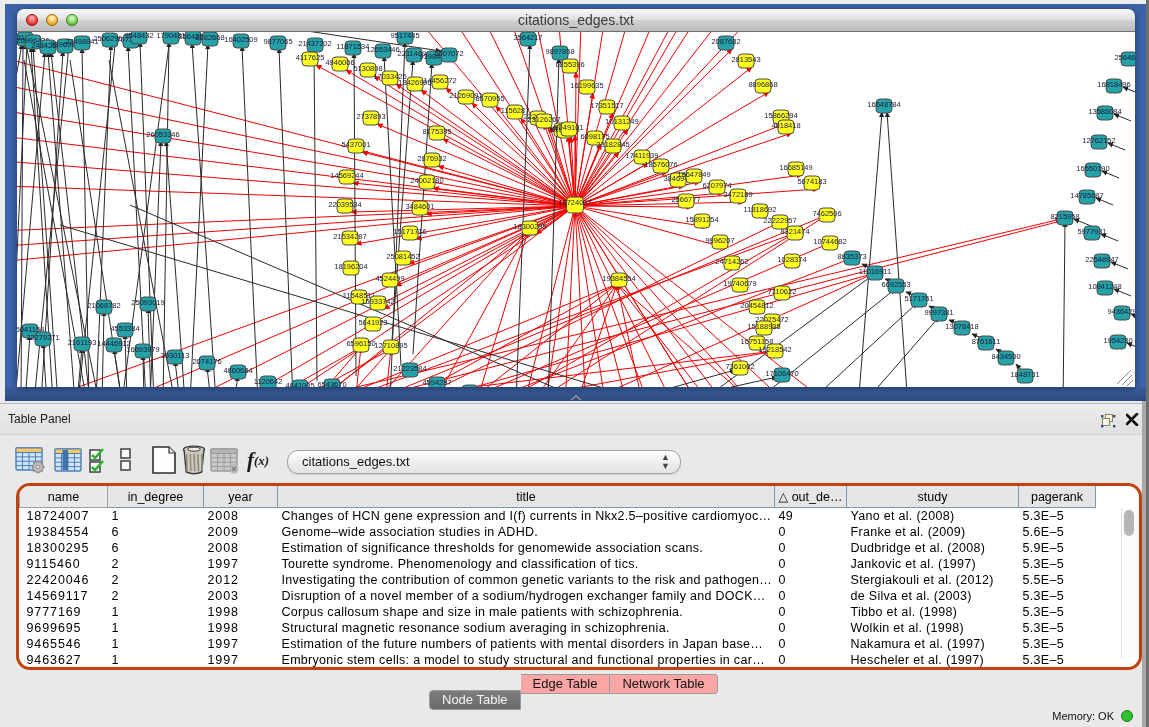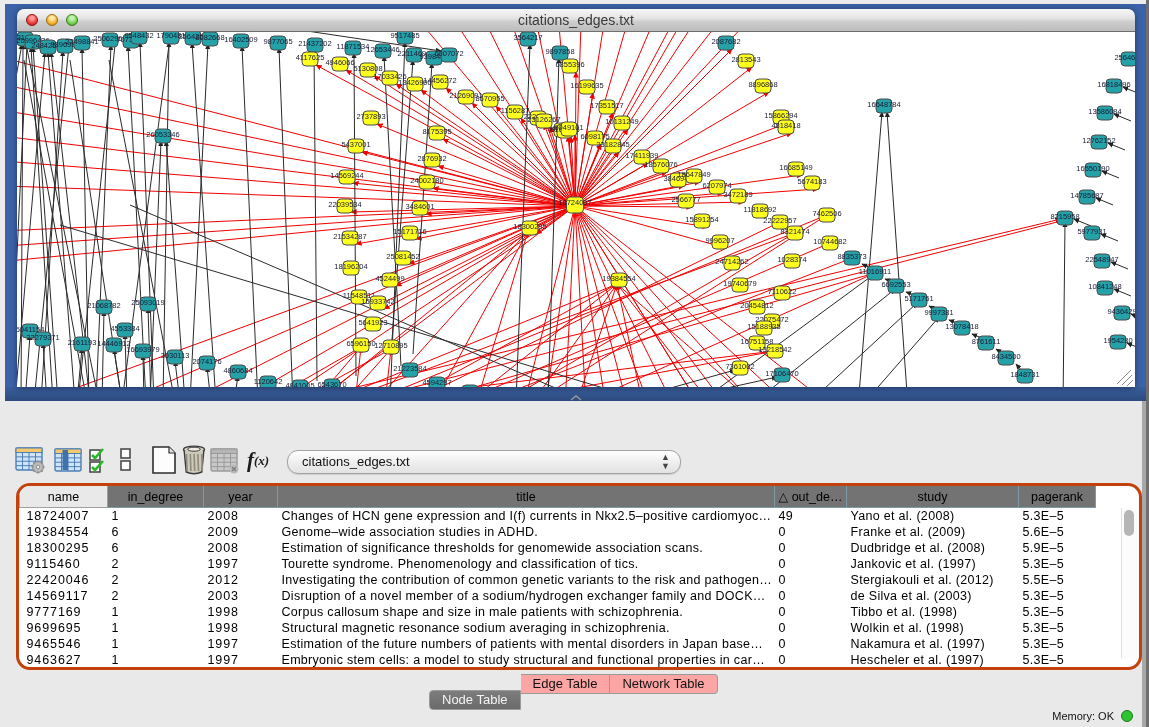--- a/index.html
+++ b/index.html
@@ -32,21 +32,21 @@
   #toolrow{position:absolute;left:0;top:33px;width:1149px;height:48px;}
   #combo{position:absolute;left:287px;top:49px;width:392px;height:22px;border:1px solid #a3a3a3;
     border-radius:11px;background:linear-gradient(#ffffff,#ececec 60%,#e3e3e3);
     box-shadow:0 1px 1px rgba(0,0,0,.12);}
   #combo .txt{position:absolute;left:14px;top:3px;font-size:13px;color:#111;}
   #combo .arr{position:absolute;right:10px;top:2px;font-size:9px;color:#444;line-height:9px;text-align:center;}
   #tblbox{position:absolute;left:16px;top:483px;width:1120px;height:181px;background:#fff;
     border:3px solid #c2410c;border-radius:14px;overflow:hidden;}
   table.grid{border-collapse:collapse;font-size:12.5px;width:1076px;table-layout:fixed;}
   table.grid th{height:21px;font-weight:normal;text-align:center;
-    background:#737373;border:1px solid #7e9aa6;border-top:none;padding:0;}
+    background:#e5e5e5;border:1px solid #7e9aa6;border-top:none;padding:0;}
   table.grid th.gray{background:#e9e9e9;border-color:#a0a0a0;}
   table.grid td{height:16px;padding:0 0 0 4px;letter-spacing:0.3px;border:none;white-space:nowrap;overflow:hidden;color:#000;}
   table.grid td:nth-child(1),table.grid td:nth-child(2),table.grid td:nth-child(3){letter-spacing:0.9px;}
   table.grid td:first-child{padding-left:7px;}
   #vscroll{position:absolute;right:2px;top:22px;width:15px;height:150px;background:#fcfcfc;
     border-left:1px solid #e0e0e0;}
   #vscroll .thumb{position:absolute;left:2px;top:2px;width:10px;height:26px;border-radius:5px;background:#b5b5b5;}
   
   #tabs{position:absolute;left:429px;top:674px;height:20px;font-size:13px;}
   #tabs .seg{float:left;height:18px;line-height:18px;padding:0 12px;background:#fca5a5;
@@ -565,20 +565,34 @@
 <rect x="713.0" y="157" width="16" height="14" rx="4" fill="#ffff1e" stroke="#4a4a4a" stroke-width="1"></rect>
 <text x="721" y="165" font-size="7.5" fill="#1a1a33" text-anchor="middle" font-family="Liberation Sans, sans-serif">3472189</text>
 <g stroke="#8a8a8a" stroke-width="1">
 <line x1="1100" y1="352" x2="1114" y2="338"></line>
 <line x1="1105" y1="353" x2="1115" y2="343"></line>
 <line x1="1110" y1="354" x2="1116" y2="348"></line>
 </g>
 </svg></div>
   </div>
   <div id="tpanel">
+    <div id="tpbar">
+      <div class="cap">Table Panel</div>
+      <svg style="position:absolute;right:32px;top:10px" width="16" height="15" viewBox="0 0 16 15">
+        <rect x="4.5" y="0.5" width="7" height="7" fill="#f2f0e2" stroke="#8f8a55"></rect>
+        <rect x="1.5" y="4.5" width="7" height="7" fill="#f6f6f0" stroke="#8f8a55"></rect>
+        <rect x="12" y="1" width="2.4" height="2.4" fill="#2c4a80"></rect>
+        <rect x="0" y="1" width="2.4" height="2.4" fill="#2c4a80"></rect>
+        <rect x="12" y="11" width="2.4" height="2.4" fill="#2c4a80"></rect>
+        <rect x="0" y="11" width="2.4" height="2.4" fill="#2c4a80"></rect>
+      </svg>
+      <svg style="position:absolute;right:10px;top:9px" width="13" height="13" viewBox="0 0 13 13">
+        <path d="M1,2 L11,12 M11,1 L1,11" stroke="#111" stroke-width="2.6" stroke-linecap="round"></path>
+      </svg>
+    </div>
     <svg style="position:absolute;left:569px;top:-6px" width="14" height="6" viewBox="0 0 14 6">
       <path d="M2,5 L7,1 L12,5" stroke="#9a9a9a" stroke-width="1.4" fill="none"></path>
     </svg>
     <div id="toolrow"><svg width="290" height="48" viewBox="0 0 290 48" xmlns="http://www.w3.org/2000/svg">
 <rect x="16.0" y="14.0" width="26" height="22" rx="2" fill="#cfe4f7" stroke="#4d7fb5" stroke-width="1.4"></rect>
 <rect x="16.0" y="14.0" width="26" height="4.5" fill="#f5c96b" stroke="#4d7fb5" stroke-width="1"></rect>
 <line x1="16.0" y1="22.875" x2="42.0" y2="22.875" stroke="#4d7fb5" stroke-width="1"></line>
 <line x1="16.0" y1="27.25" x2="42.0" y2="27.25" stroke="#4d7fb5" stroke-width="1"></line>
 <line x1="16.0" y1="31.625" x2="42.0" y2="31.625" stroke="#4d7fb5" stroke-width="1"></line>
 <line x1="22.5" y1="18.5" x2="22.5" y2="36.0" stroke="#4d7fb5" stroke-width="1"></line>

